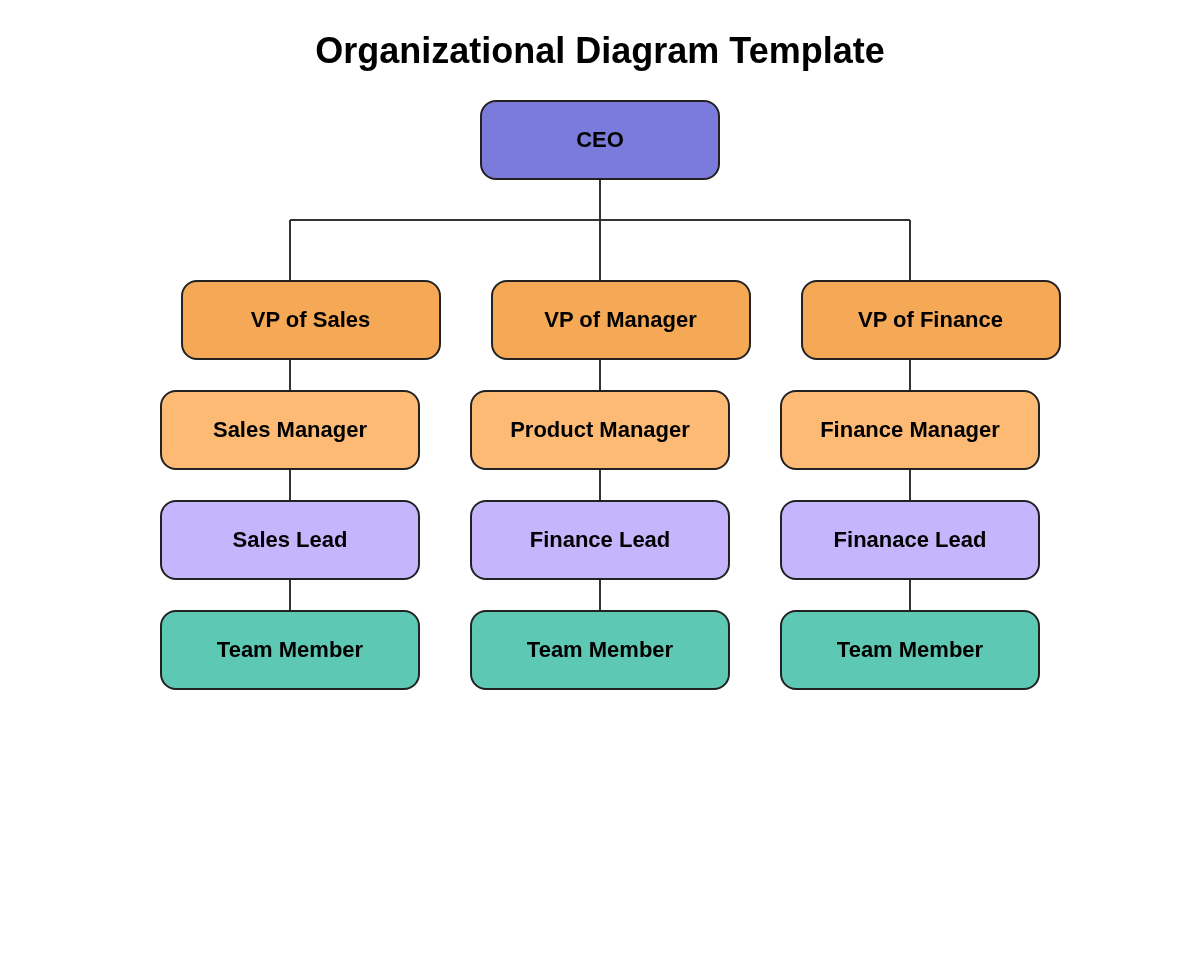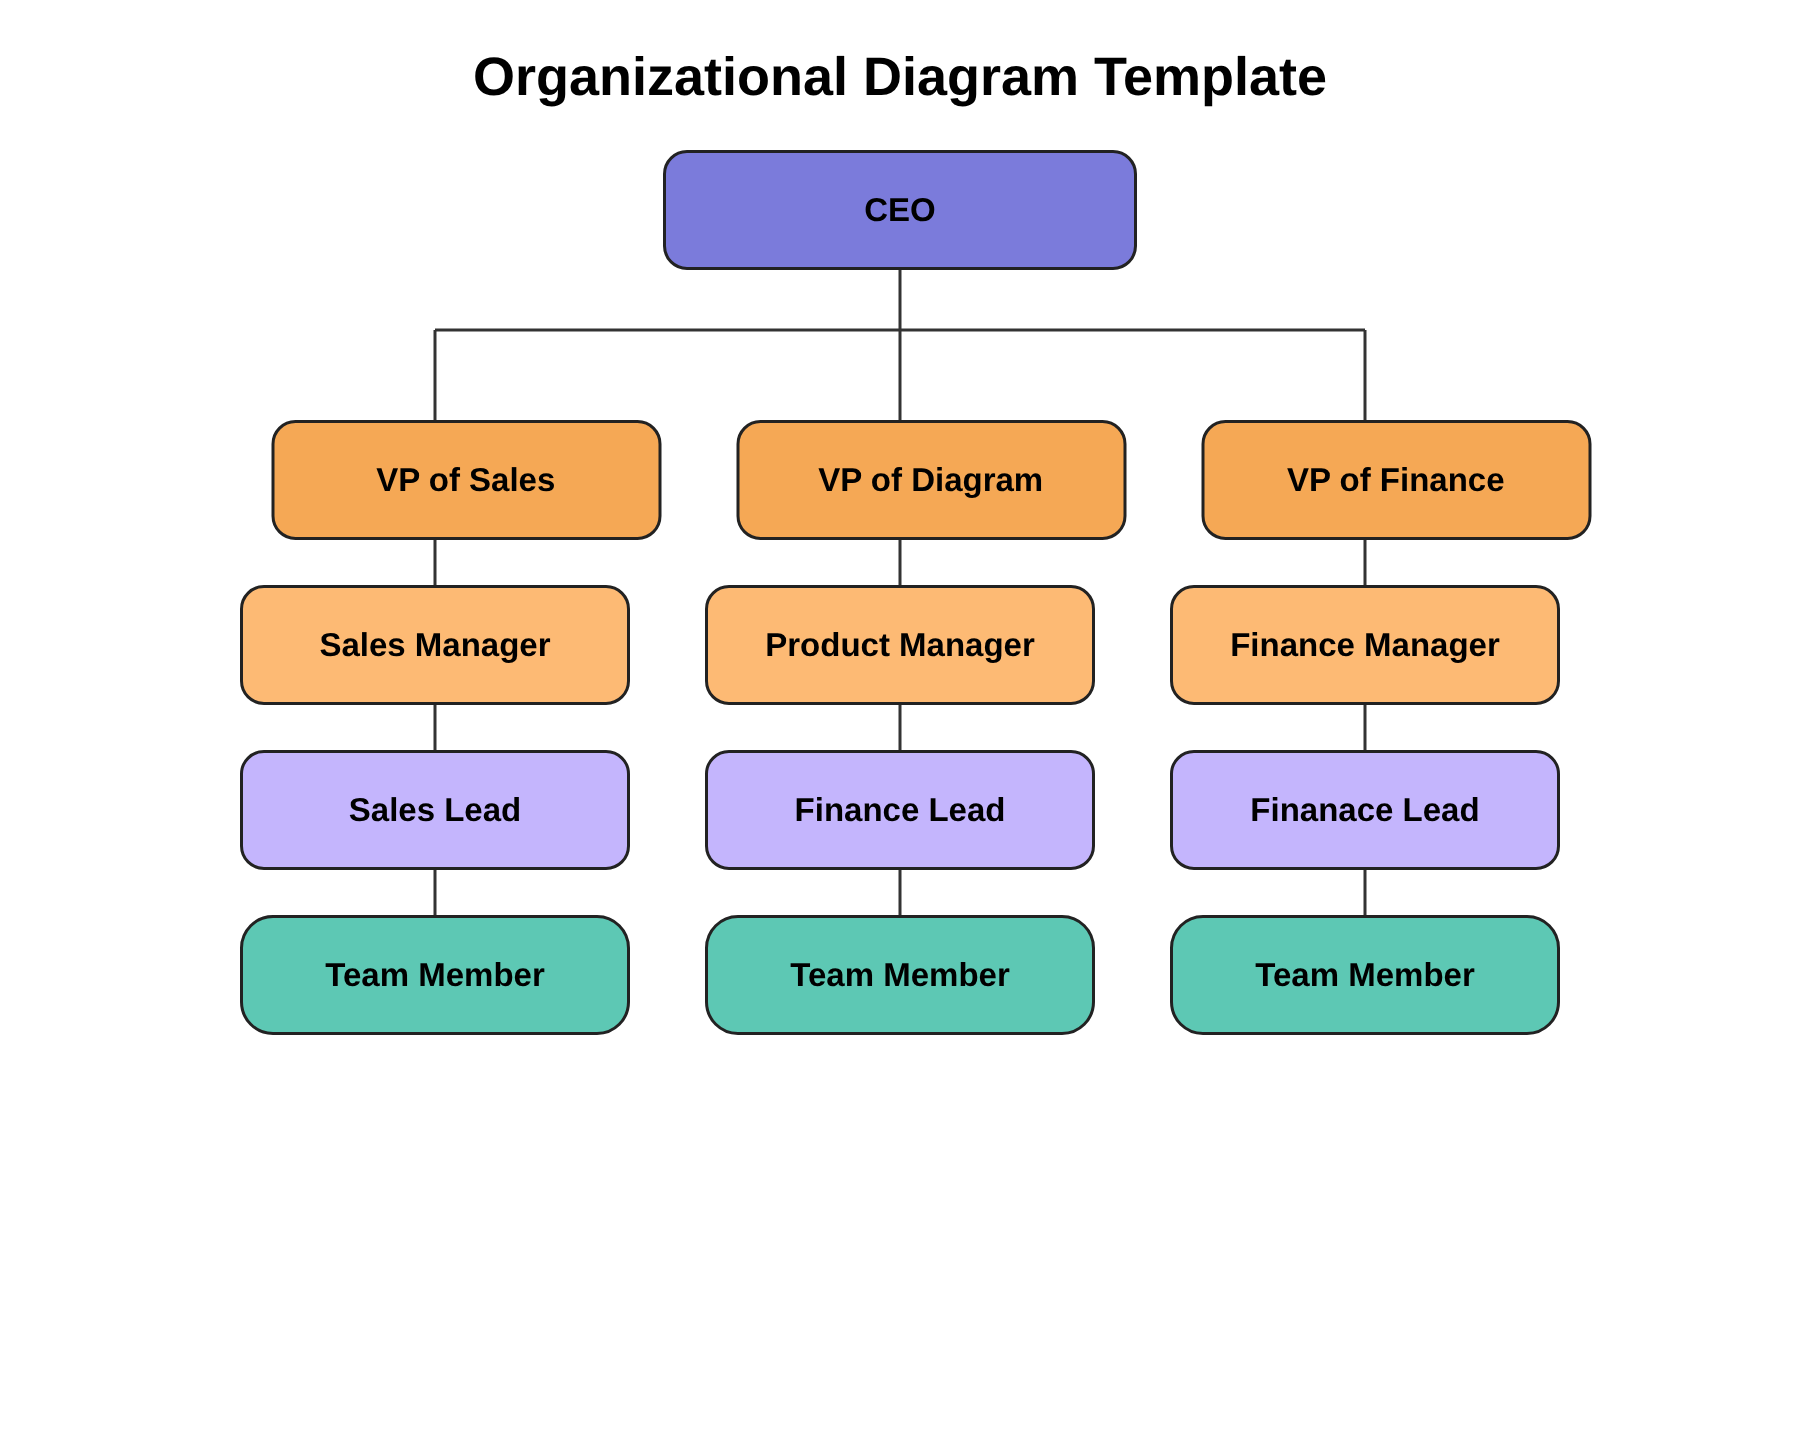--- a/index.html
+++ b/index.html
@@ -40,21 +40,21 @@
       font-size: 22px;
       font-weight: 900;
       text-align: center;
       padding: 12px 20px;
       min-width: 200px;
     }
 
     .node-ceo {
       background: #7b7bdb;
       color: #000;
-      width: 316px;
+      width: 240px;
       min-height: 80px;
     }
 
     .node-vp {
       background: #f5a855;
       color: #000;
       width: 260px;
       min-height: 80px;
       margin-left: 41px;
     }
@@ -71,21 +71,20 @@
       color: #000;
       width: 260px;
       min-height: 80px;
     }
 
     .node-team {
       background: #5dc8b4;
       color: #000;
       width: 260px;
       min-height: 80px;
-      border-radius: 22px;
     }
 
     
     .level-0 {
       display: flex;
       justify-content: center;
     }
 
     .level-1-row {
       display: flex;
@@ -140,21 +139,21 @@
       <div class="node node-vp">VP of Sales</div>
       <div class="branch-connector"></div>
       <div class="node node-manager">Sales Manager</div>
       <div class="branch-connector"></div>
       <div class="node node-lead">Sales Lead</div>
       <div class="branch-connector"></div>
       <div class="node node-team">Team Member</div>
     </div>
 
     <div class="branch">
-      <div class="node node-vp">VP of Diagram</div>
+      <div class="node node-vp">VP of Manager</div>
       <div class="branch-connector"></div>
       <div class="node node-manager">Product Manager</div>
       <div class="branch-connector"></div>
       <div class="node node-lead">Finance Lead</div>
       <div class="branch-connector"></div>
       <div class="node node-team">Team Member</div>
     </div>
 
     <div class="branch">
       <div class="node node-vp">VP of Finance</div>

